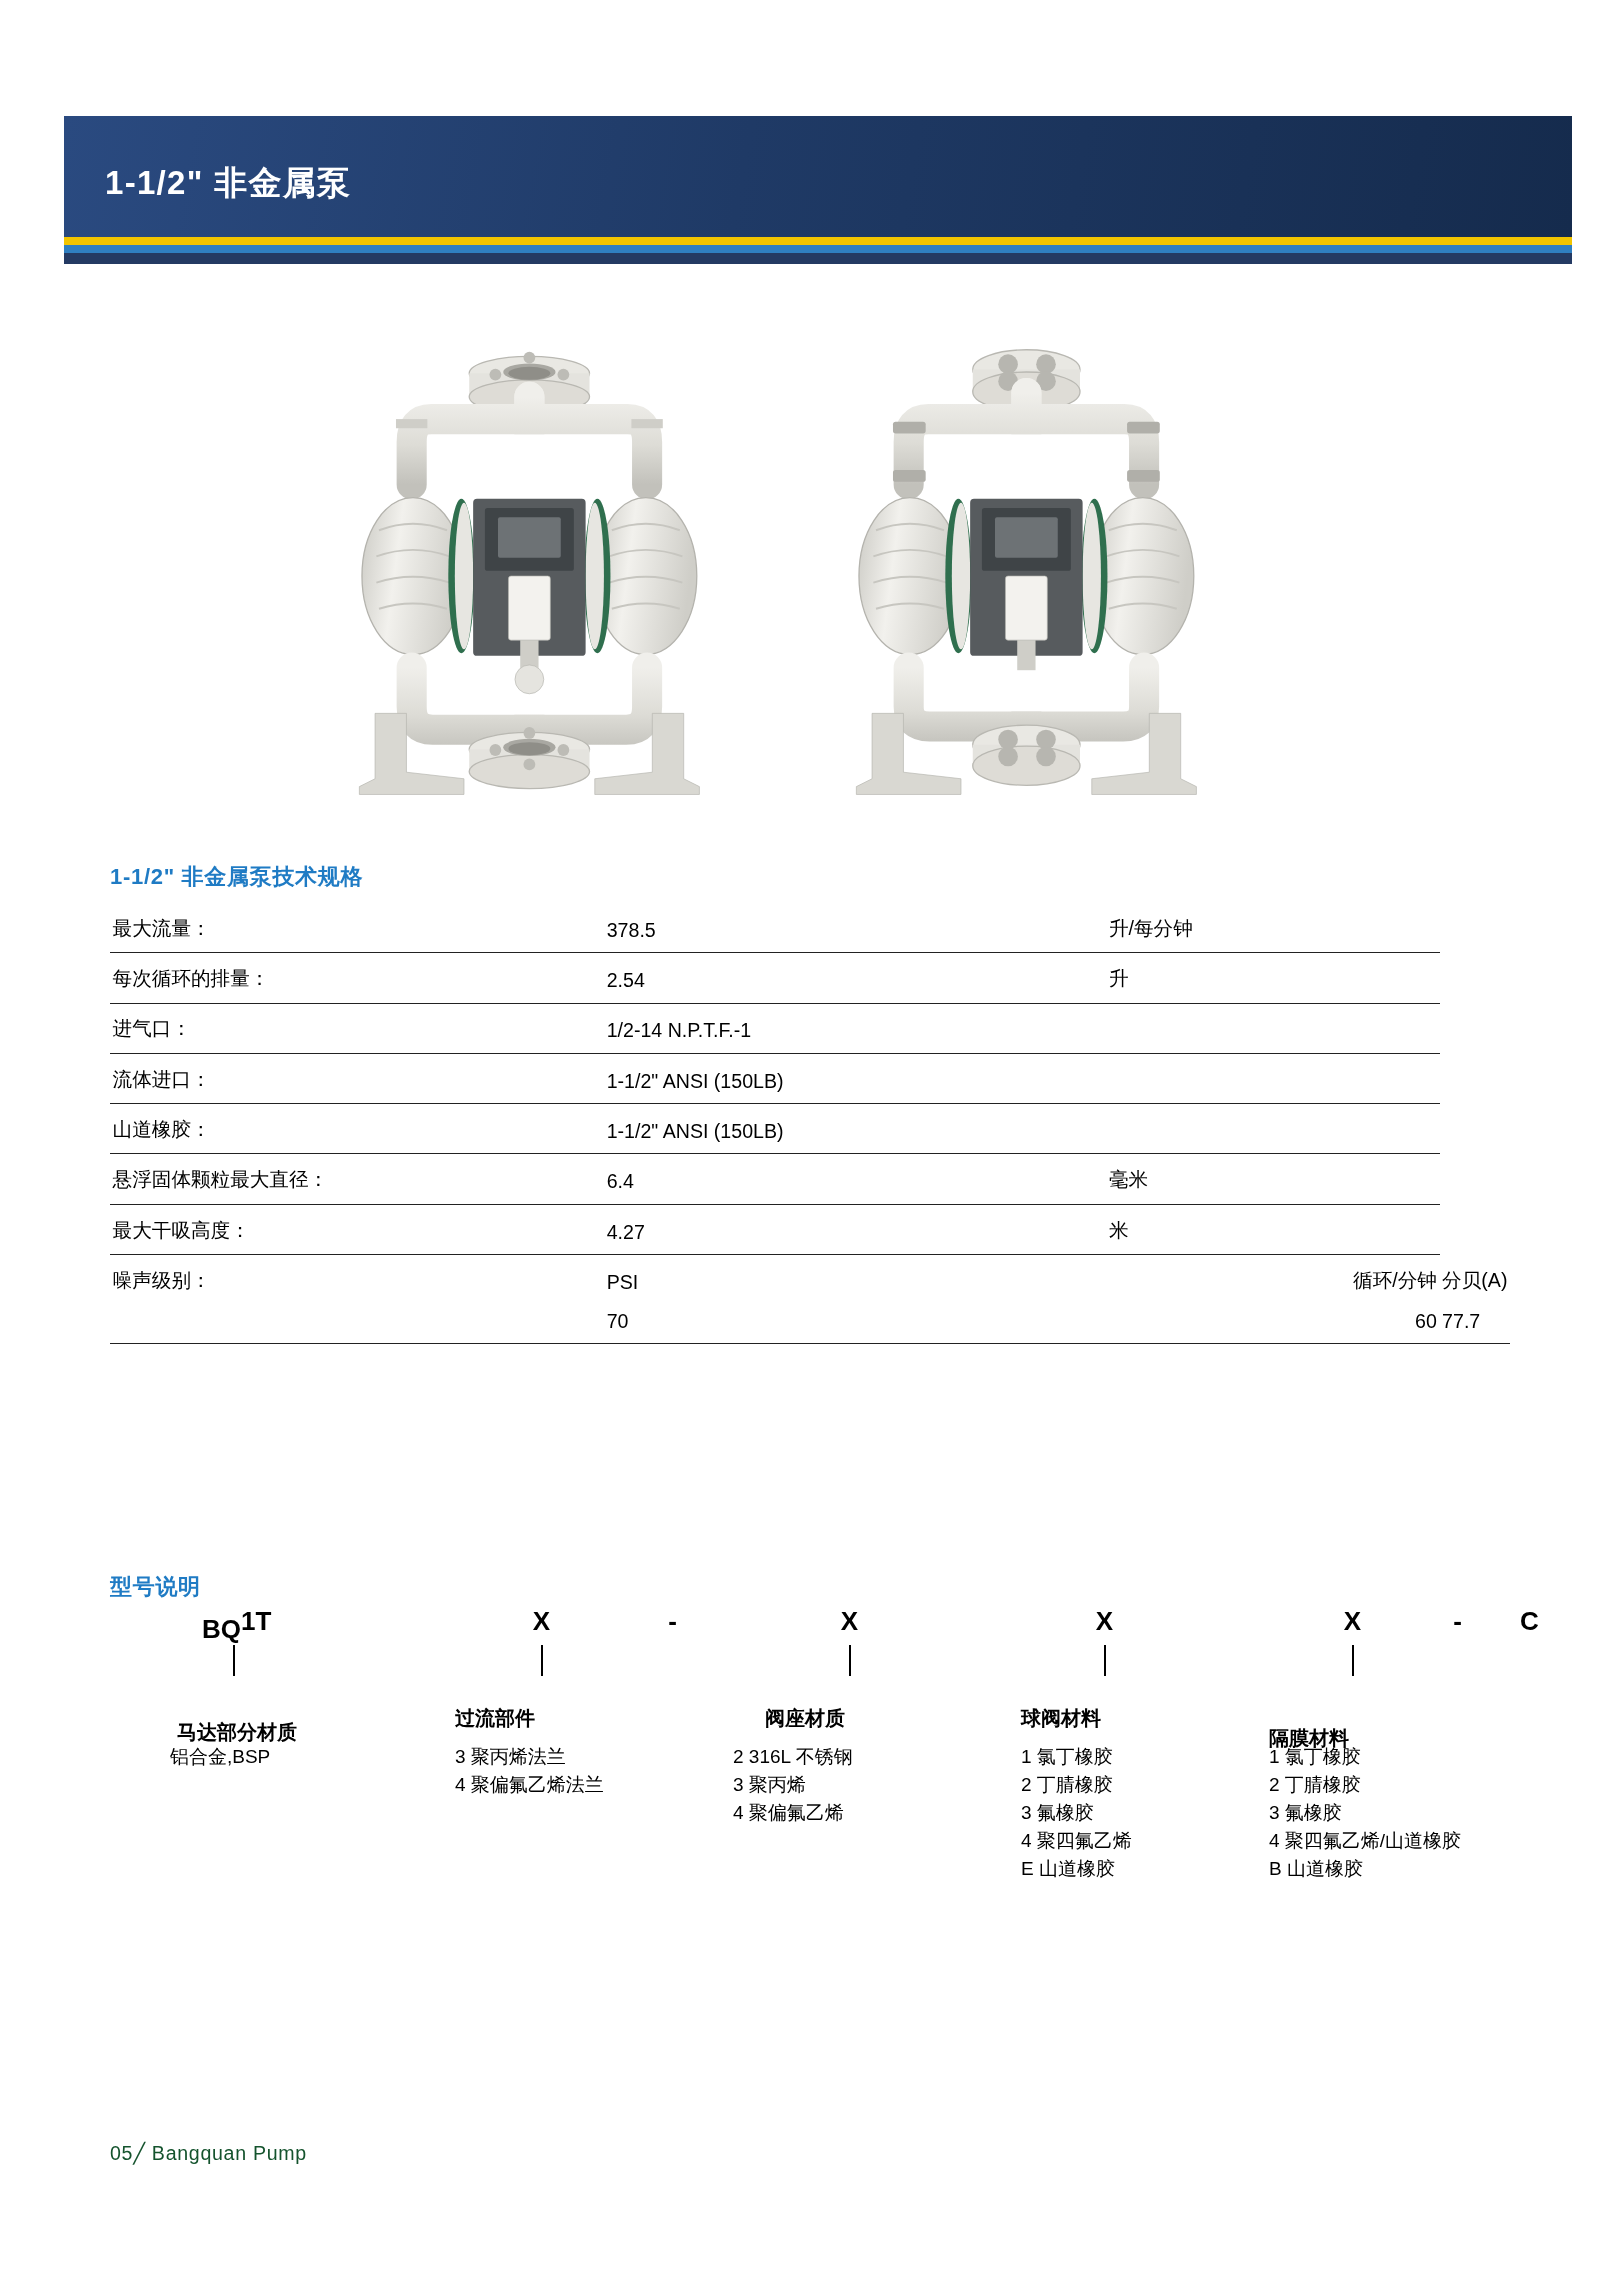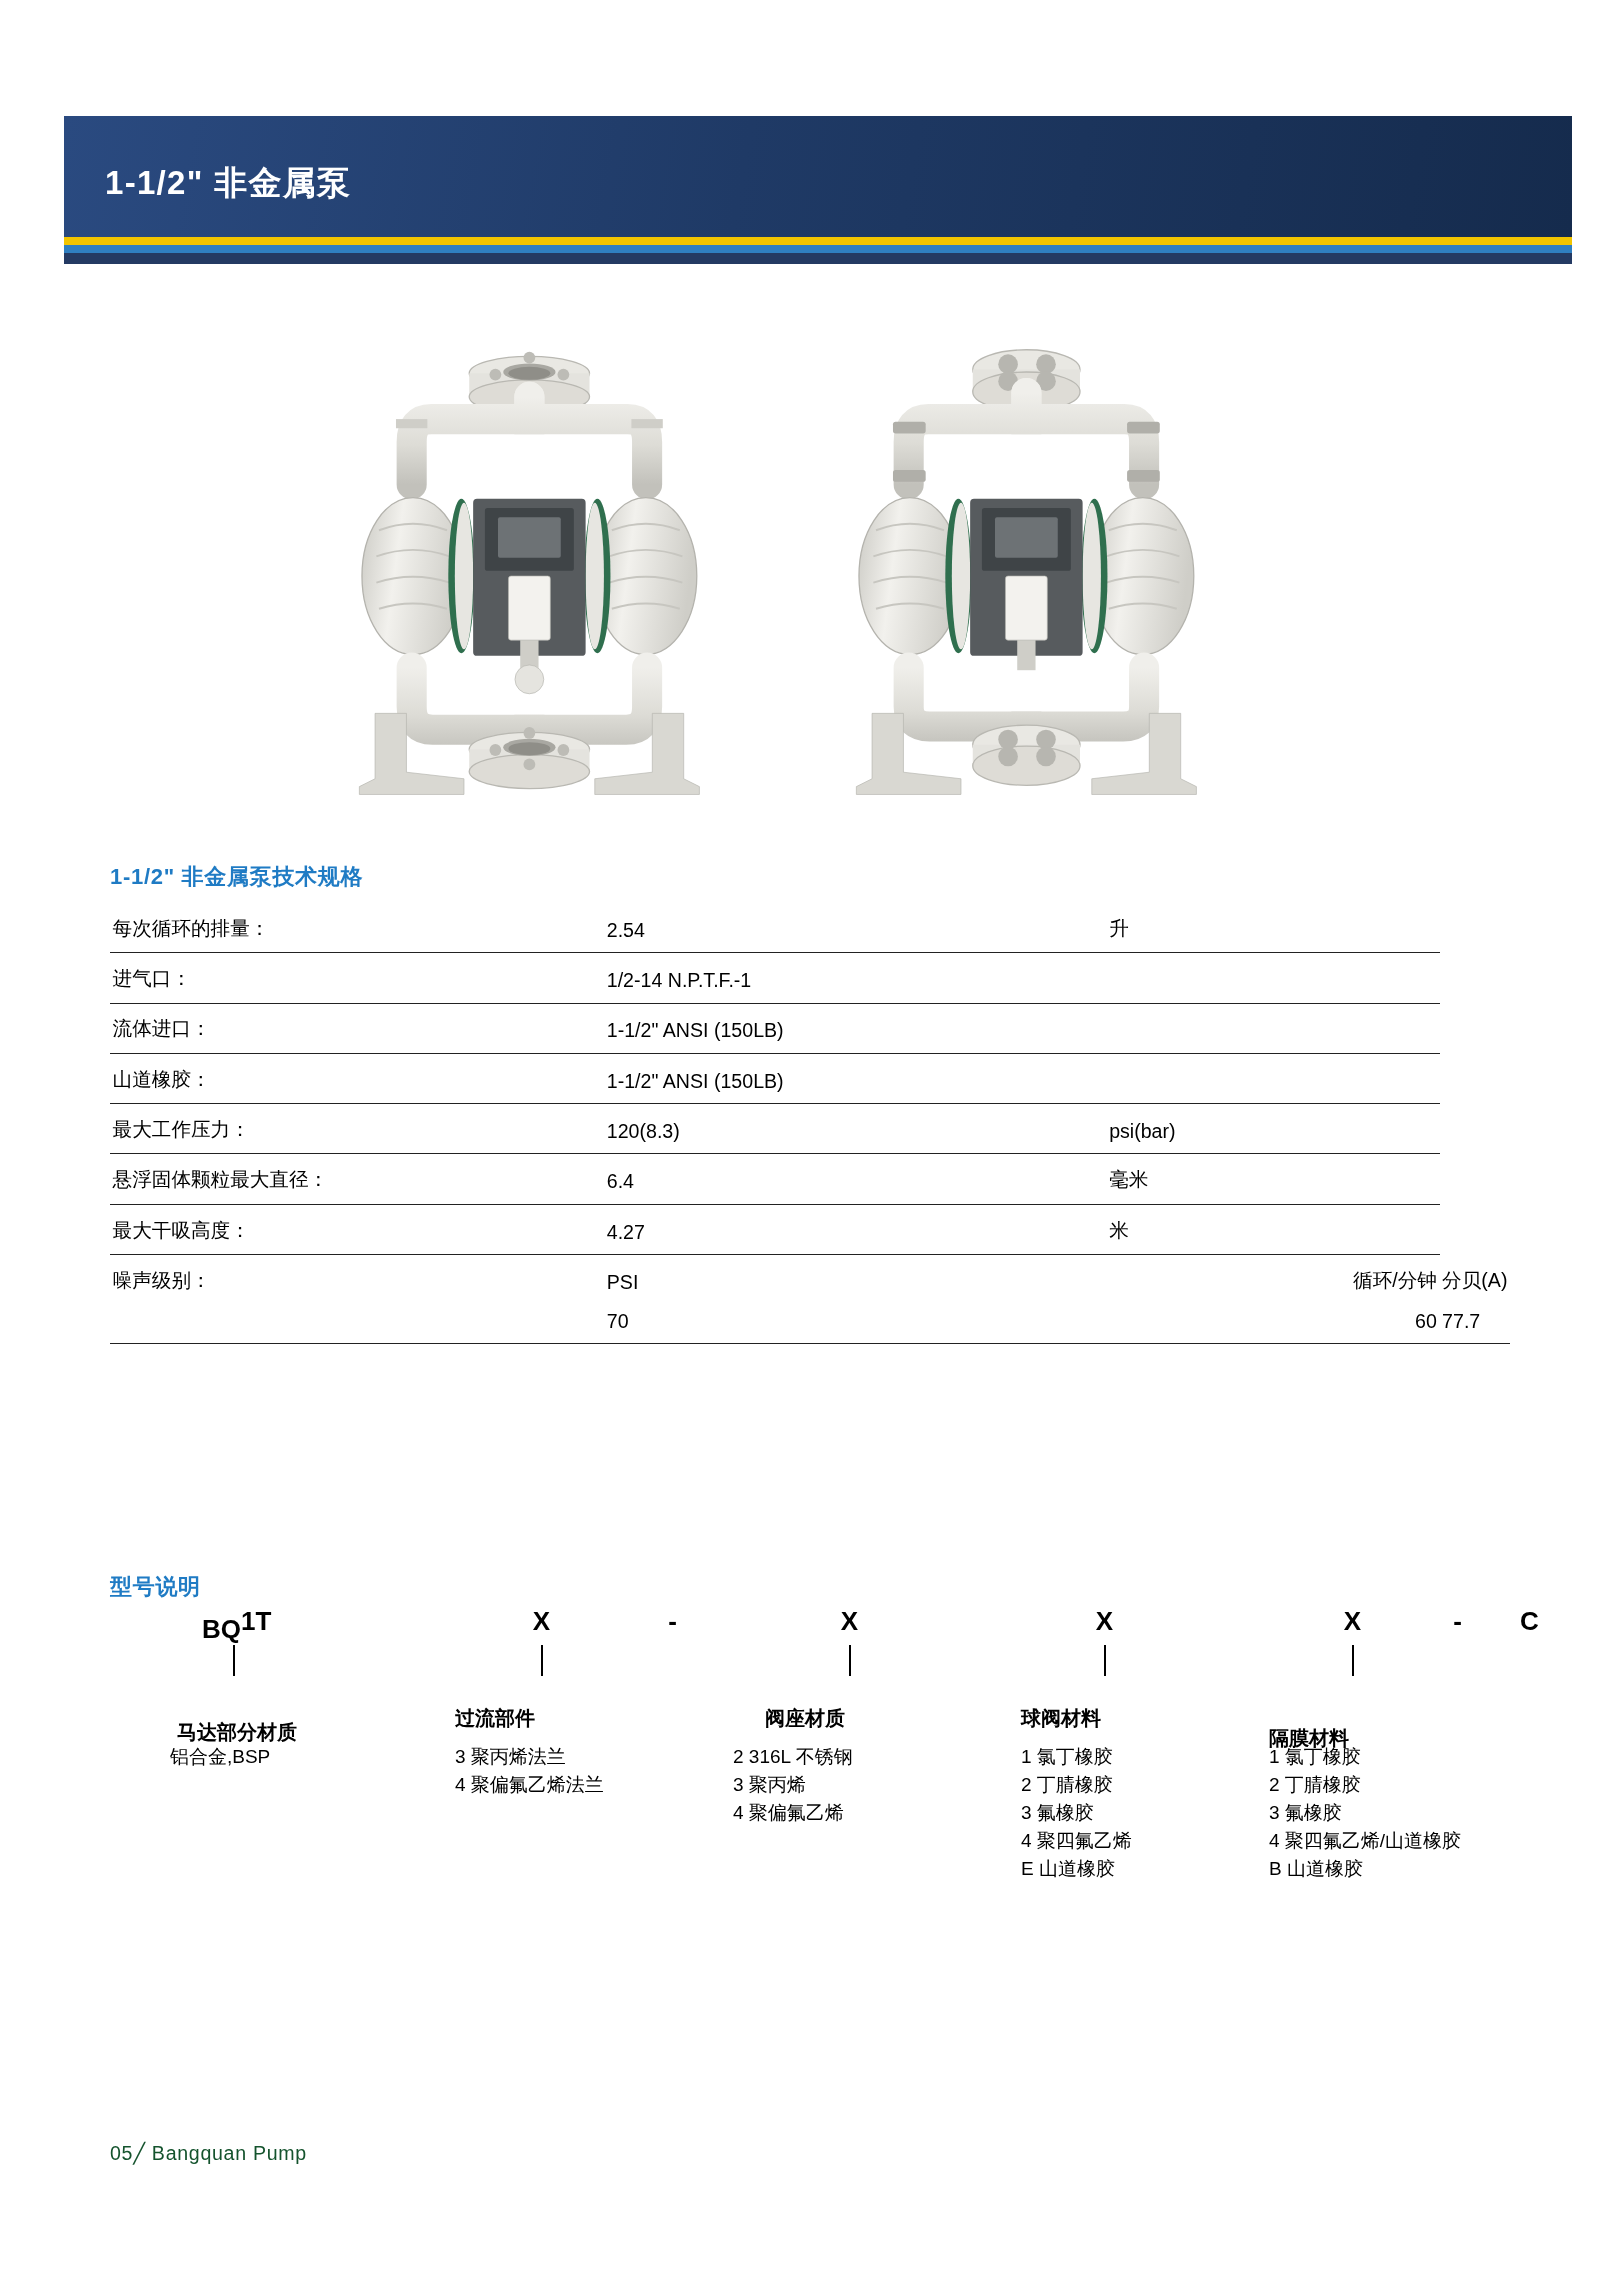--- a/index.html
+++ b/index.html
@@ -311,43 +311,43 @@
         <path d="M536 600 L536 700 L560 712 L560 724 L400 724 L400 700 L488 690 L488 600 Z" fill="#d9d8d2" stroke="#b4b3ad"></path>
       </g>
     </svg>
   </div>
 
   <div class="section-heading" id="spec-heading">1-1/2" 非金属泵技术规格</div>
 
   <table class="spec-table">
     <tbody>
       <tr>
+        <td class="col-label">最大流量：</td>
+        <td class="col-value">378.5</td>
+        <td class="col-unit">升/每分钟</td>
+      </tr>
+      <tr>
         <td class="col-label">每次循环的排量：</td>
         <td class="col-value">2.54</td>
         <td class="col-unit">升</td>
       </tr>
       <tr>
         <td class="col-label">进气口：</td>
         <td class="col-value">1/2-14 N.P.T.F.-1</td>
         <td class="col-unit"></td>
       </tr>
       <tr>
         <td class="col-label">流体进口：</td>
         <td class="col-value">1-1/2" ANSI (150LB)</td>
         <td class="col-unit"></td>
       </tr>
       <tr>
         <td class="col-label">山道橡胶：</td>
         <td class="col-value">1-1/2" ANSI (150LB)</td>
         <td class="col-unit"></td>
-      </tr>
-      <tr>
-        <td class="col-label">最大工作压力：</td>
-        <td class="col-value">120(8.3)</td>
-        <td class="col-unit">psi(bar)</td>
       </tr>
       <tr>
         <td class="col-label">悬浮固体颗粒最大直径：</td>
         <td class="col-value">6.4</td>
         <td class="col-unit">毫米</td>
       </tr>
       <tr>
         <td class="col-label">最大干吸高度：</td>
         <td class="col-value">4.27</td>
         <td class="col-unit">米</td>

